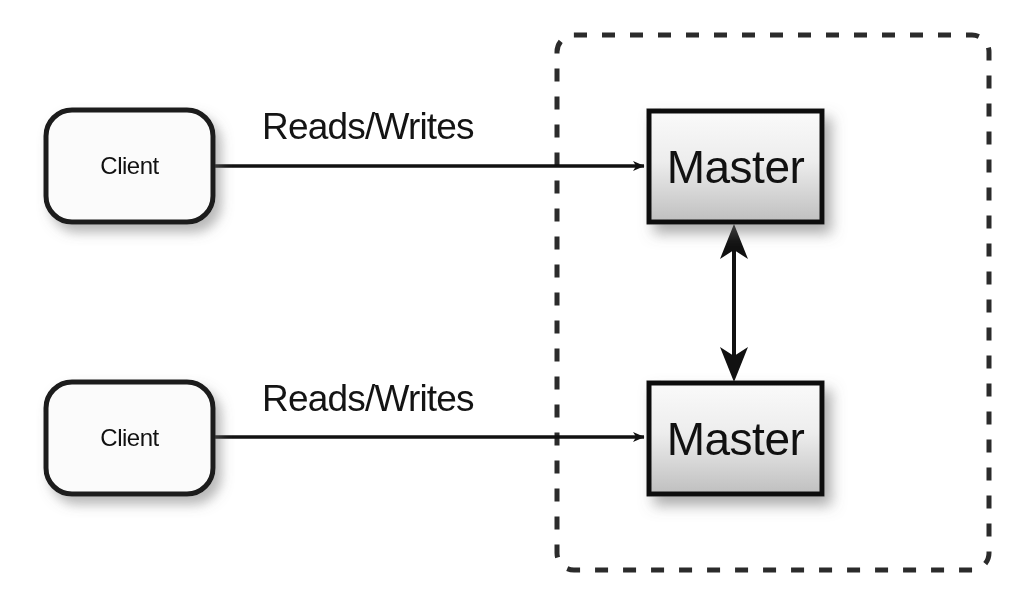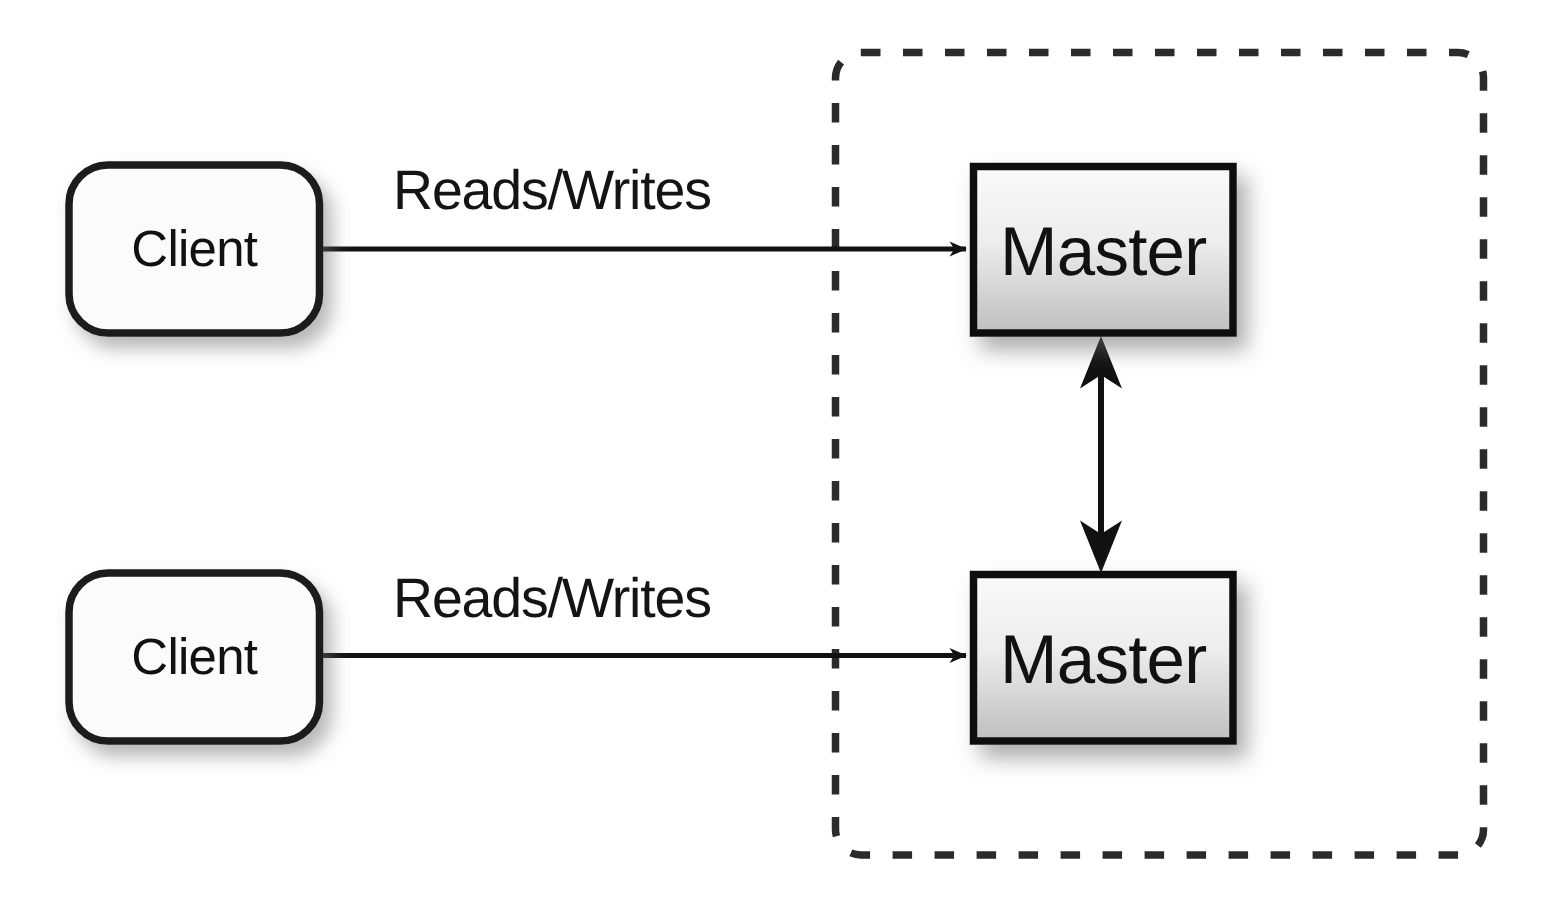--- a/index.html
+++ b/index.html
@@ -33,21 +33,21 @@
     pointer-events: none;
   }
   .edge-label {
     position: absolute;
     color: #141414;
     font-size: 37px;
     letter-spacing: -0.8px;
     white-space: nowrap;
     line-height: 1;
   }
-  .client-label { font-size: 34px; }
+  .client-label { font-size: 24px; }
   .master-label { font-size: 46px; }
 </style>
 </head>
 <body>
 
 <div id="canvas">
 
   <svg id="diagram-svg" viewBox="0 0 1028 610" xmlns="http://www.w3.org/2000/svg">
     <defs>
       <linearGradient id="masterGrad" x1="0" y1="0" x2="0" y2="1">

